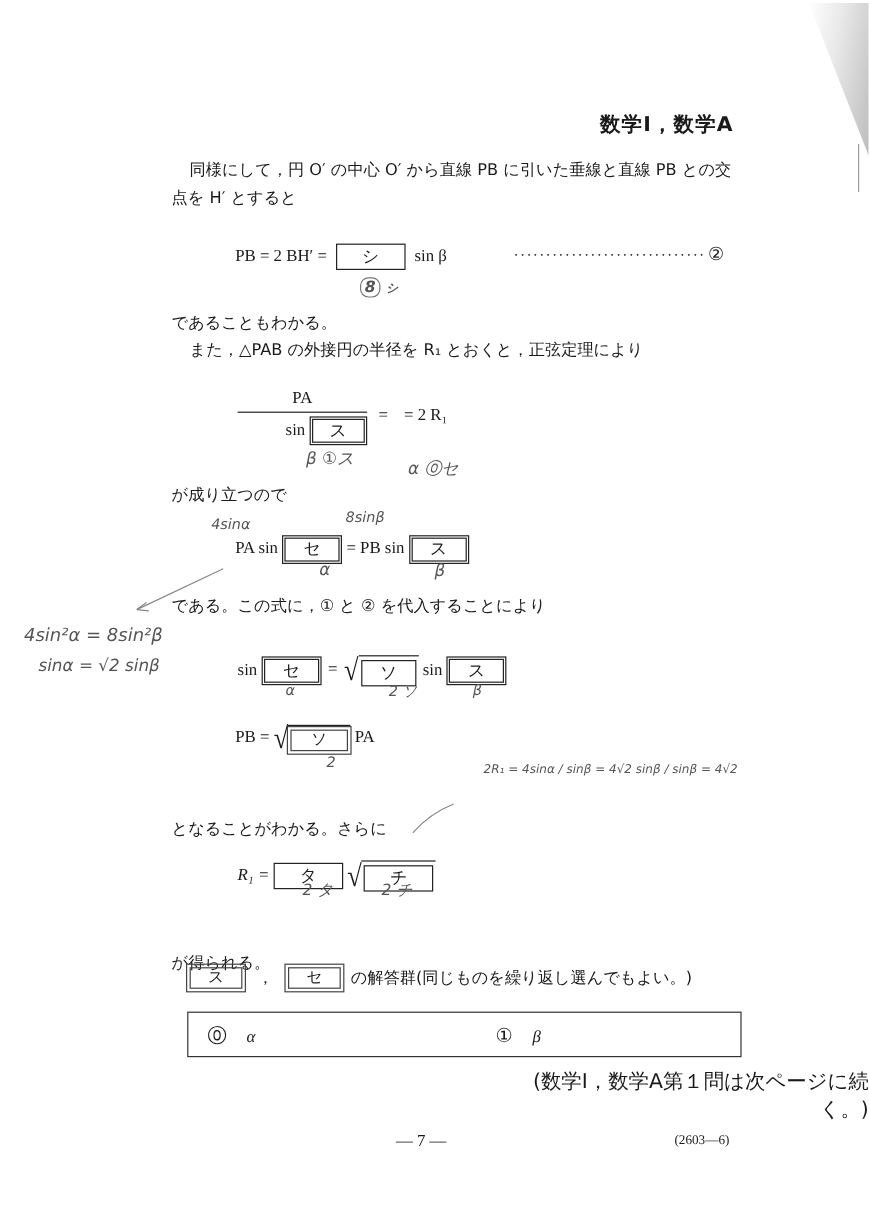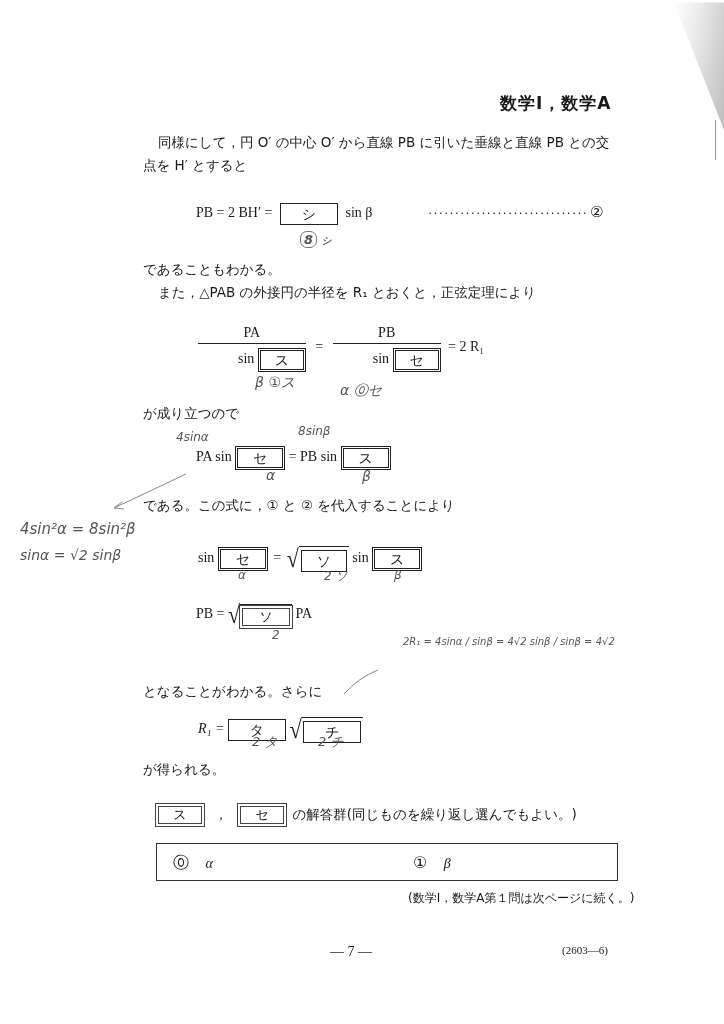--- a/index.html
+++ b/index.html
@@ -53,21 +53,21 @@
   .hand { color: #555; font-family: "DejaVu Sans", sans-serif; font-style: italic; }
 
   .dots { letter-spacing: 1px; color:#222; }
 
   .answer-box {
     left: 156px; top: 843px; width: 460px; height: 36px; border: 1.3px solid #333;
   }
   .choice { position:absolute; top: 9px; font-size: 14px; }
   .circled { font-family: "DejaVu Sans", sans-serif; font-size: 16px; margin-right: 12px; }
 
-  .footer-note { left: 408px; top: 890px; font-size: 12px; text-align: right; }
+  .footer-note { left: 408px; top: 890px; font-size: 17px; text-align: right; }
   .page-num { left: 330px; top: 944px; font-size: 14px; }
   .code { left: 562px; top: 944px; font-size: 11px; }
 </style>
 </head>
 <body>
 
 <div class="curl"></div>
 <div class="edge-line"></div>
 
 <div class="abs header-title jp">数学Ⅰ，数学A</div>
@@ -90,52 +90,47 @@
 <div class="abs para jp" style="left:143px; top:258px;">であることもわかる。</div>
 <div class="abs para jp" style="left:158px; top:281px;">また，△PAB の外接円の半径を R₁ とおくと，正弦定理により</div>
 
 <div class="abs eq serif" style="left:198px; top:323px;">
   <span class="frac">
     <span class="num">PA</span>
     <span class="den"><span>sin</span>
       <span class="box-double" style="width:42px;">ス</span></span>
   </span>
   <span style="margin:0 6px;">=</span>
-  <span class="frac">
-    <span class="num">PB</span>
-    <span class="den"><span>sin</span>
-      <span class="box-double" style="width:42px;">セ</span></span>
-  </span>
   <span style="margin-left:4px;">= 2 R₁</span>
 </div>
 <div class="abs hand" style="left:255px; top:374px; font-size:14px;">β ①ス</div>
 <div class="abs hand" style="left:340px; top:382px; font-size:14px;">α ⓪セ</div>
 
 <div class="abs para jp" style="left:143px; top:402px;">が成り立つので</div>
 
 <div class="abs hand" style="left:176px; top:430px; font-size:12px;">4sinα</div>
-<div class="abs hand" style="left:298px; top:424px; font-size:12px;">8sinβ</div>
+<div class="abs hand" style="left:288px; top:424px; font-size:12px;">8sinβ</div>
 <div class="abs eq serif" style="left:196px; top:446px;">
   <span>PA sin</span>
   <span class="box-double" style="width:44px;">セ</span>
   <span>= PB sin</span>
   <span class="box-double" style="width:44px;">ス</span>
 </div>
 <div class="abs hand" style="left:266px; top:467px; font-size:14px;">α</div>
 <div class="abs hand" style="left:362px; top:468px; font-size:14px;">β</div>
 
 <svg class="abs" style="left:108px; top:472px;" width="80" height="42">
   <path d="M78 2 Q40 20 6 36" stroke="#888" fill="none" stroke-width="1"></path>
   <path d="M6 36 L14 30 M6 36 L16 37" stroke="#888" fill="none" stroke-width="1"></path>
 </svg>
 
 <div class="abs para jp" style="left:143px; top:494px;">である。この式に，① と ② を代入することにより</div>
 
 <div class="abs hand" style="left:20px; top:520px; font-size:15px;">4sin²α = 8sin²β</div>
-<div class="abs hand" style="left:20px; top:547px; font-size:14px;">sinα = √2 sinβ</div>
+<div class="abs hand" style="left:32px; top:547px; font-size:14px;">sinα = √2 sinβ</div>
 
 <div class="abs eq serif" style="left:198px; top:546px;">
   <span>sin</span>
   <span class="box-double" style="width:44px;">セ</span>
   <span style="margin:0 2px;">=</span>
   <span class="sqrt">
     <span class="rad serif">√</span><span class="under"><span class="box-single" style="width:44px;">ソ</span></span>
   </span>
   <span>sin</span>
   <span class="box-double" style="width:44px;">ス</span>
@@ -163,21 +158,21 @@
 <div class="abs eq serif" style="left:198px; top:704px;margin-top:13px;">
   <span class="it">R₁ =</span>
   <span class="box-single" style="width:56px;">タ</span>
   <span class="sqrt">
     <span class="rad serif">√</span><span class="under"><span class="box-single" style="width:56px;">チ</span></span>
   </span>
 </div>
 <div class="abs hand" style="left:252px; top:733px; font-size:13px;">2 タ</div>
 <div class="abs hand" style="left:318px; top:733px; font-size:13px;">2 チ</div>
 
-<div class="abs para jp" style="left:143px; top:760px;font-family:Liberation Mono, monospace;">が得られる。</div>
+<div class="abs para jp" style="left:143px; top:792px;">が得られる。</div>
 
 <div class="abs eq jp" style="left:158px; top:806px; font-size:13.5px;">
   <span class="box-thin" style="width:42px;">ス</span>
   <span style="margin:0 8px;">，</span>
   <span class="box-thin" style="width:42px;">セ</span>
   <span style="margin-left:4px;">の解答群(同じものを繰り返し選んでもよい。)</span>
 </div>
 
 <div class="abs answer-box">
   <div class="choice" style="left:16px;">

